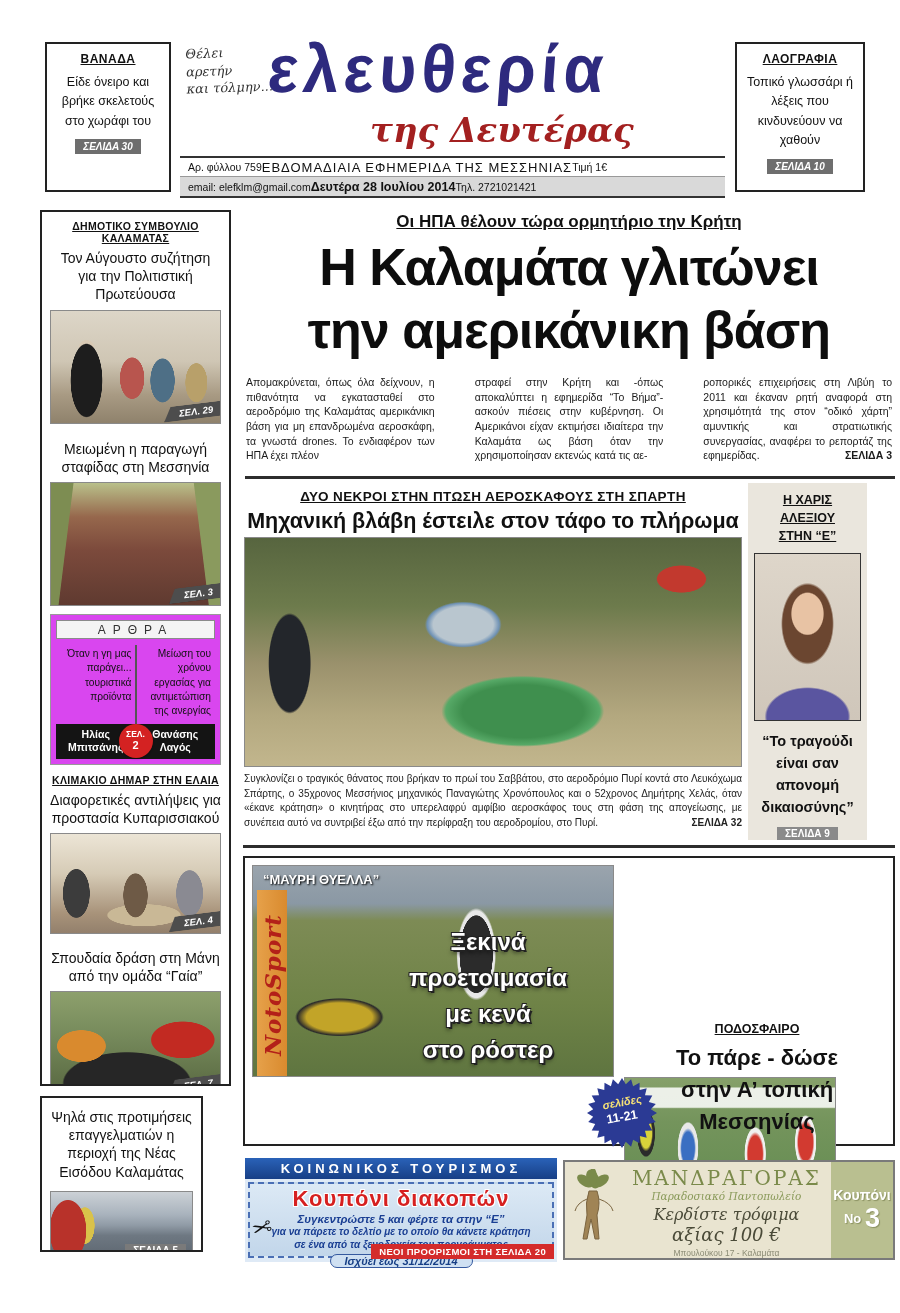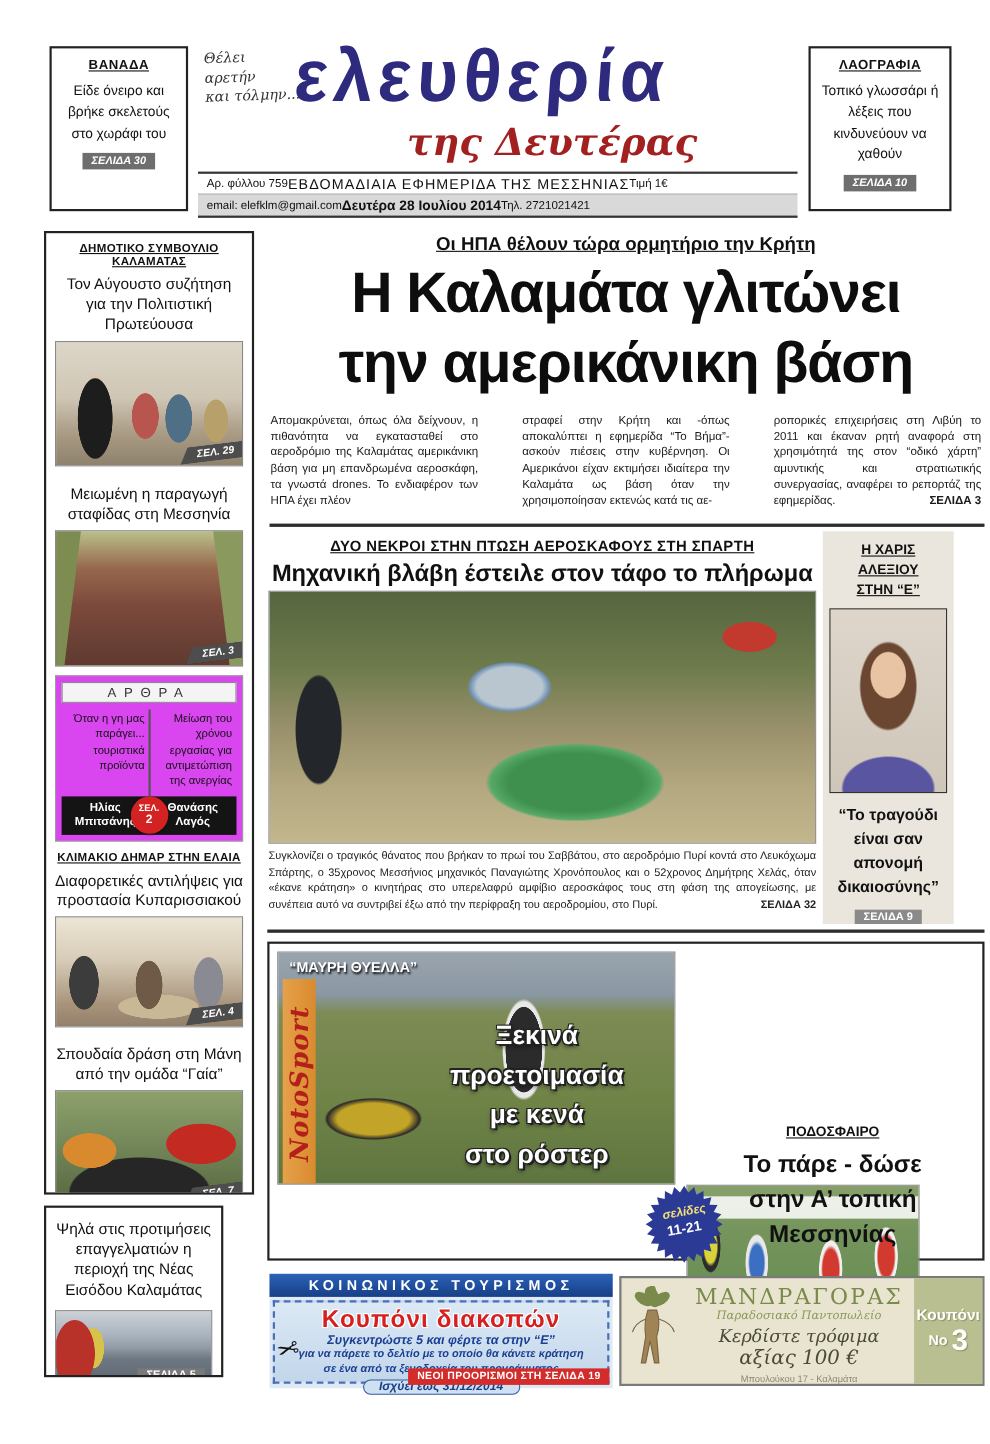--- a/index.html
+++ b/index.html
@@ -321,21 +321,21 @@
   <div class="abs coupon" style="left:245px;top:1158px;width:312px;height:104px;">
     <div class="coupon-head">ΚΟΙΝΩΝΙΚΟΣ ΤΟΥΡΙΣΜΟΣ</div>
     <div class="coupon-body coupon-bg" style="height:66px;">
       <span class="scissors">✂</span>
       <div class="coupon-title">Κουπόνι διακοπών</div>
       <div class="coupon-l1">Συγκεντρώστε 5 και φέρτε τα στην “Ε”</div>
       <div class="coupon-l2">για να πάρετε το δελτίο με το οποίο θα κάνετε κράτηση</div>
       <div class="coupon-l2">σε ένα από τα ξενοδοχεία του προγράμματος</div>
       <div class="coupon-pill">Ισχύει έως 31/12/2014</div>
     </div>
-    <div class="coupon-foot abs" style="right:3px;bottom:3px;">ΝΕΟΙ ΠΡΟΟΡΙΣΜΟΙ ΣΤΗ ΣΕΛΙΔΑ 19</div>
+    <div class="coupon-foot abs" style="right:3px;bottom:3px;">ΝΕΟΙ ΠΡΟΟΡΙΣΜΟΙ ΣΤΗ ΣΕΛΙΔΑ 20</div>
   </div>
 
   <div class="abs mand" style="left:563px;top:1160px;width:332px;height:100px;">
     <div style="width:66px;display:flex;align-items:center;justify-content:center;">
       <svg width="52" height="82" viewBox="0 0 52 82">
         <g fill="#7a8a4a">
           <ellipse cx="26" cy="10" rx="6" ry="10" transform="rotate(-25 26 10)"></ellipse>
           <ellipse cx="18" cy="12" rx="5" ry="9" transform="rotate(-55 18 12)"></ellipse>
           <ellipse cx="34" cy="12" rx="5" ry="9" transform="rotate(55 34 12)"></ellipse>
           <ellipse cx="26" cy="8" rx="4" ry="9"></ellipse>

